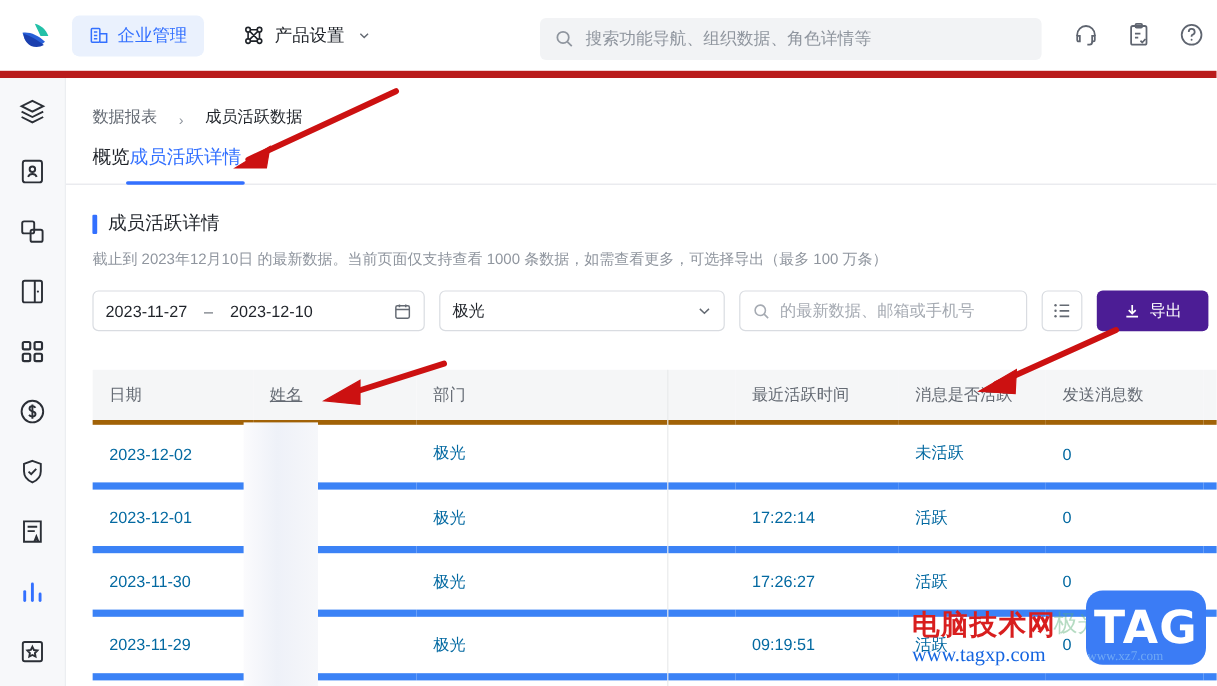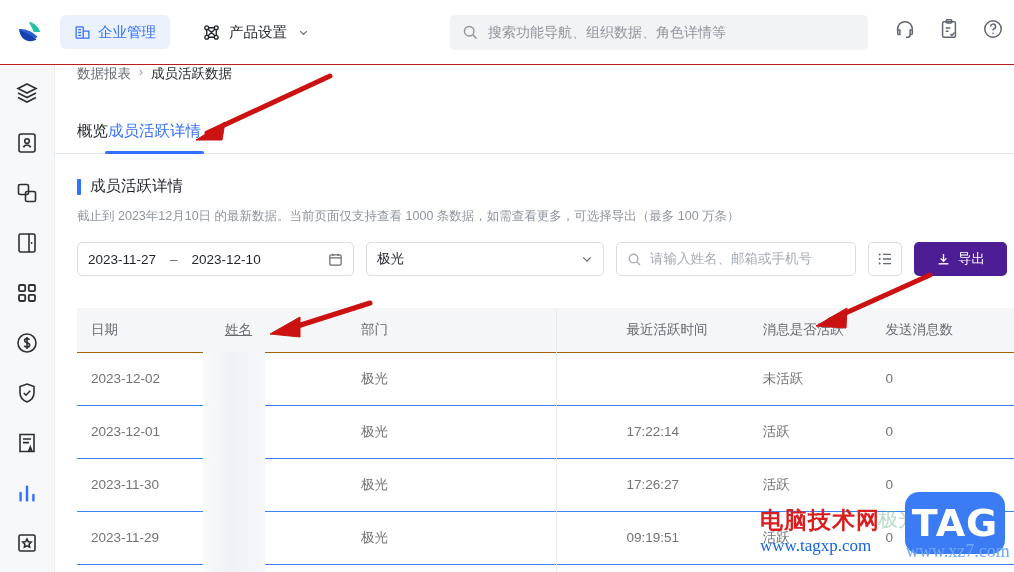--- a/index.html
+++ b/index.html
@@ -9,21 +9,21 @@
     font-family: "Liberation Sans", "DejaVu Sans", sans-serif;
     background: #ffffff;
     color: #1f2329;
   }
   #app { position: relative; width: 1014px; height: 572px; overflow: hidden; background:#fff; }
 
   
   .topbar {
     position: absolute; top: 0; left: 0; width: 1014px; height: 65px;
     background: #ffffff;
-    border-bottom: 1px solid #b91c1c;
+    border-bottom: 6px solid #b91c1c;
     display: flex; align-items: center;
   }
   .logo-wrap { width: 60px; display:flex; align-items:center; justify-content:center; }
   .logo-svg { width: 30px; height: 30px; display:block; }
 
   .nav-pill {
     display: flex; align-items: center; gap: 7px;
     height: 34px; padding: 0 14px;
     background: #eaf1fd; border-radius: 6px;
     color: #3370ff; font-size: 14.5px; cursor: pointer;
@@ -59,21 +59,21 @@
     padding-top: 16px; gap: 26px;
   }
   .rail .ritem { width: 24px; height: 24px; display:block; cursor:pointer; color:#2b2f36; }
   .rail .ritem.active { color:#3370ff; }
   .rail svg { width: 24px; height: 24px; display:block; }
 
   
   .content { position:absolute; left: 55px; top: 65px; width: 959px; height: 507px; background:#fff; }
 
   .crumb {
-    height: 42px; display:flex; align-items:flex-start; gap: 8px;
+    height: 42px; display:flex; align-items:flex-end; gap: 18px;
     padding-left: 22px; font-size: 13.5px; color:#646a73;
   }
   .crumb .sep { color:#8f959e; font-size: 12px; }
   .crumb .cur { color:#1f2329; }
 
   .tabs {
     height: 47px; display:flex; align-items:flex-end; 
     padding-left: 22px; border-bottom: 1px solid #e5e6eb;
   }
   .tab {
@@ -126,26 +126,26 @@
 
   
   .tablewrap {
     position: absolute; left: 22px; top: 243px; width: 960px; height: 264px;
     overflow: hidden;
   }
   table { border-collapse: collapse; table-layout: fixed; width: 1060px; }
   thead th {
     background:#f5f6f7; height: 44px; text-align:left;
     font-size: 13.5px; font-weight: normal; color:#646a73;
-    padding: 0 0 0 14px; border-bottom: 1px solid #a16207;
+    padding: 0 0 0 14px; border-bottom: 4px solid #a16207;
     white-space: nowrap;
   }
   tbody td {
-    height: 53px; font-size: 13.5px; color:#737373;
-    padding: 0 0 0 14px; border-bottom: 1px solid #3b82f6;
+    height: 53px; font-size: 13.5px; color:#0369a1;
+    padding: 0 0 0 14px; border-bottom: 6px solid #3b82f6;
     white-space: nowrap;
   }
   .c-date  { width: 120px; }
   .c-name  { width: 122px; text-decoration: underline; }
   .c-dept  { width: 238px; }
   .c-time  { width: 122px; }
   .c-act   { width: 110px; }
   .c-msg   { width: 118px; }
   .c-file  { width: 120px; }
   .frozen-sep { position:absolute; left: 479px; top: 0; width: 1px; height: 264px; background:#e9eaec; }
@@ -170,21 +170,21 @@
     font-family: "Liberation Serif", serif;
   }
   .wm-tag {
     left: 905px; top: 492px; width: 100px; height: 62px;
     background:#3b7cf5; border-radius: 14px;
     display:flex; align-items:center; justify-content:center;
     color:#fff; font-size: 38px; font-weight: bold; letter-spacing: 1px;
     font-family: "DejaVu Sans", sans-serif;
   }
   .wm-xz {
-    left: 906px; top: 541px; font-size: 18px; color:#6fa8f5;
+    left: 906px; top: 541px; font-size: 11px; color:#6fa8f5;
     font-family: "Liberation Serif", serif; z-index: 3;
   }
   .wm-jg {
     left: 878px; top: 506px; font-size: 20px; color: rgba(90,175,120,0.45);
     font-family: "DejaVu Sans", sans-serif;
   }
 </style>
 </head>
 <body>
 
@@ -363,21 +363,21 @@
         <svg class="chev2" viewBox="0 0 12 12" fill="none" stroke="#646a73" stroke-width="1.2">
           <path d="M2.2 4.4L6 8.1l3.8-3.7"></path>
         </svg>
       </div>
 
       <div class="ctl searchfield">
         <svg class="mag2" viewBox="0 0 16 16" fill="none" stroke="#a5aab2" stroke-width="1.4">
           <circle cx="7" cy="7" r="4.6"></circle>
             <path d="M10.4 10.4L14 14"></path>
         </svg>
-        <span class="ph2">请输入姓名、邮箱或手机号</span>
+        <span class="ph2">的最新数据、邮箱或手机号</span>
       </div>
 
       <div class="ctl iconbtn">
         <svg viewBox="0 0 16 16" fill="none" stroke="#646a73" stroke-width="1.4">
           <path d="M6 3.4h8M6 8h8M6 12.6h8"></path>
           <circle cx="2.6" cy="3.4" r="1" fill="#646a73" stroke="none"></circle>
           <circle cx="2.6" cy="8" r="1" fill="#646a73" stroke="none"></circle>
           <circle cx="2.6" cy="12.6" r="1" fill="#646a73" stroke="none"></circle>
         </svg>
       </div>

